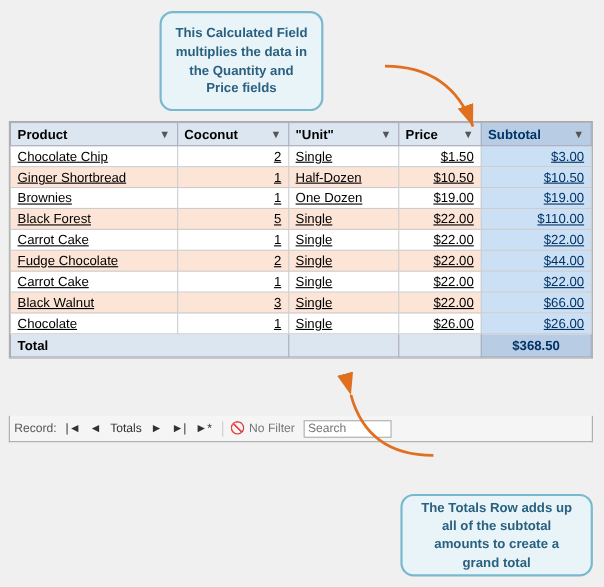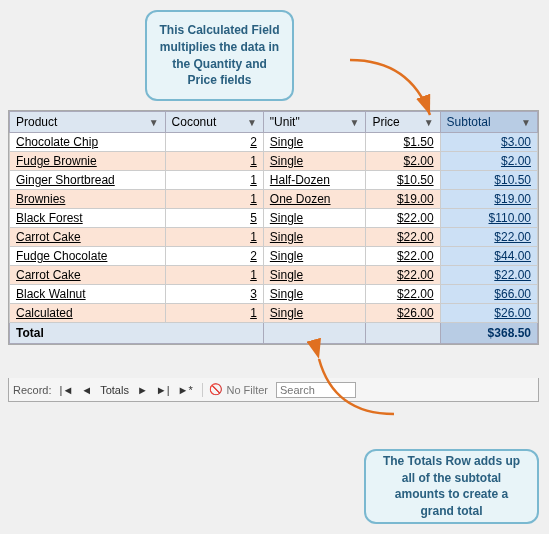--- a/index.html
+++ b/index.html
@@ -70,21 +70,21 @@
       border-collapse: collapse;
       font-size: 12px;
     }
 
     
     thead tr th {
       background: #dce6f1;
       border: 1px solid #aab;
       padding: 3px 6px;
       text-align: left;
-      font-weight: normal;
+      font-weight: bold;
       white-space: nowrap;
     }
 
     thead tr th.subtotal-col {
       background: #b8cce4;
       color: #003366;
     }
 
     
     tbody tr td {
@@ -121,21 +121,21 @@
       font-weight: bold;
     }
 
     tfoot tr td.total-label {
       background: #dce6f1;
       text-align: left;
     }
 
     tfoot tr td.subtotal-col {
       background: #b8cce4;
-      text-align: right;
+      text-align: center;
       color: #003366;
     }
 
     
     .nav-bar {
       position: absolute;
       background: #f5f5f5;
       border: 1px solid #aaa;
       border-top: none;
       left: 8px;
@@ -280,27 +280,20 @@
       <tbody id="table-body">
 
       <tr>
             <td>Chocolate Chip</td>
             <td class="qty-col">2</td>
             <td>Single</td>
             <td class="price-col">$1.50</td>
             <td class="subtotal-col">$3.00</td>
           </tr>
           <tr>
-            <td>Fudge Brownie</td>
-            <td class="qty-col">1</td>
-            <td>Single</td>
-            <td class="price-col">$2.00</td>
-            <td class="subtotal-col">$2.00</td>
-          </tr>
-          <tr>
             <td>Ginger Shortbread</td>
             <td class="qty-col">1</td>
             <td>Half-Dozen</td>
             <td class="price-col">$10.50</td>
             <td class="subtotal-col">$10.50</td>
           </tr>
           <tr>
             <td>Brownies</td>
             <td class="qty-col">1</td>
             <td>One Dozen</td>
@@ -336,21 +329,21 @@
             <td class="subtotal-col">$22.00</td>
           </tr>
           <tr>
             <td>Black Walnut</td>
             <td class="qty-col">3</td>
             <td>Single</td>
             <td class="price-col">$22.00</td>
             <td class="subtotal-col">$66.00</td>
           </tr>
           <tr>
-            <td>Calculated</td>
+            <td>Chocolate</td>
             <td class="qty-col">1</td>
             <td>Single</td>
             <td class="price-col">$26.00</td>
             <td class="subtotal-col">$26.00</td>
           </tr>
         </tbody>
       <tfoot>
         <tr>
           <td class="total-label" colspan="2"><strong>Total</strong></td>
           <td></td>

